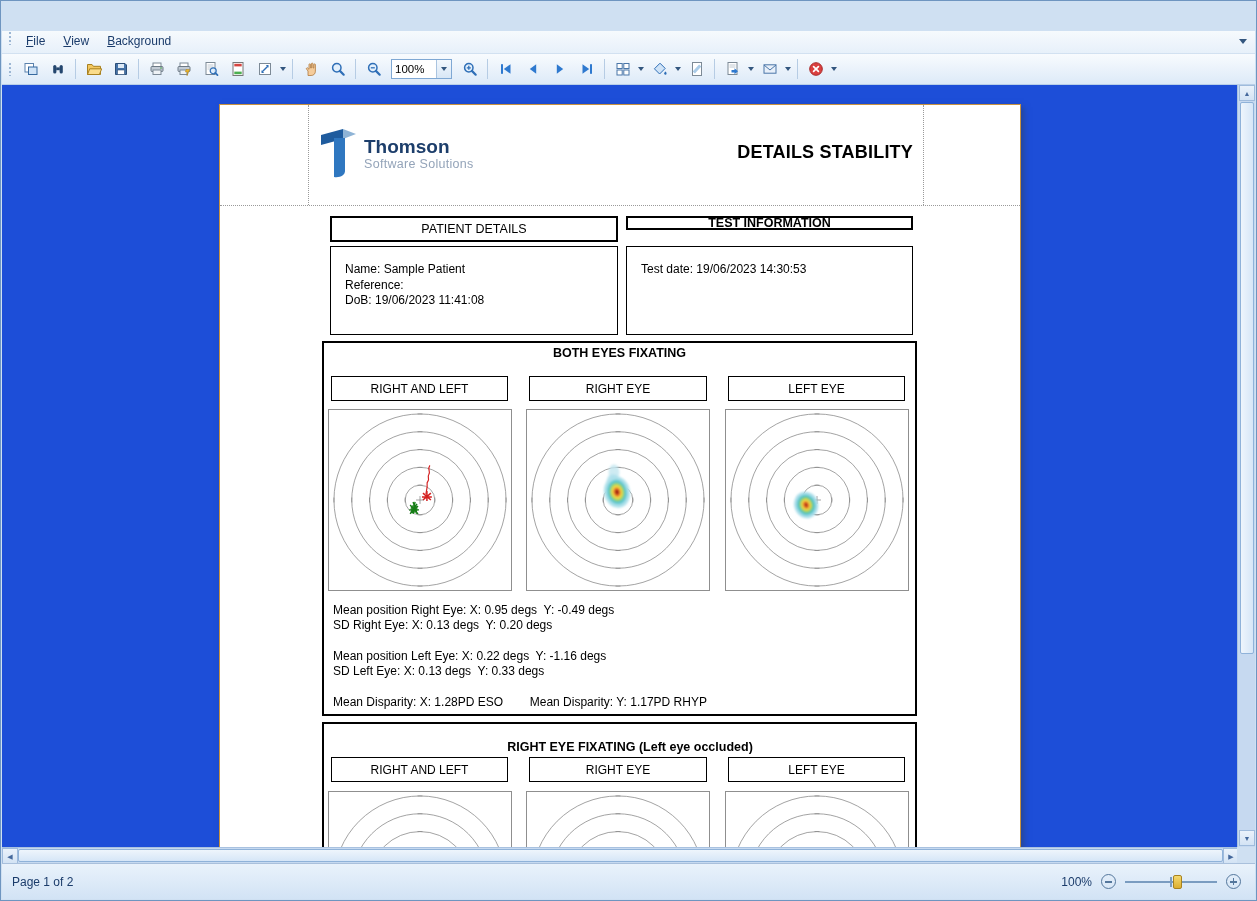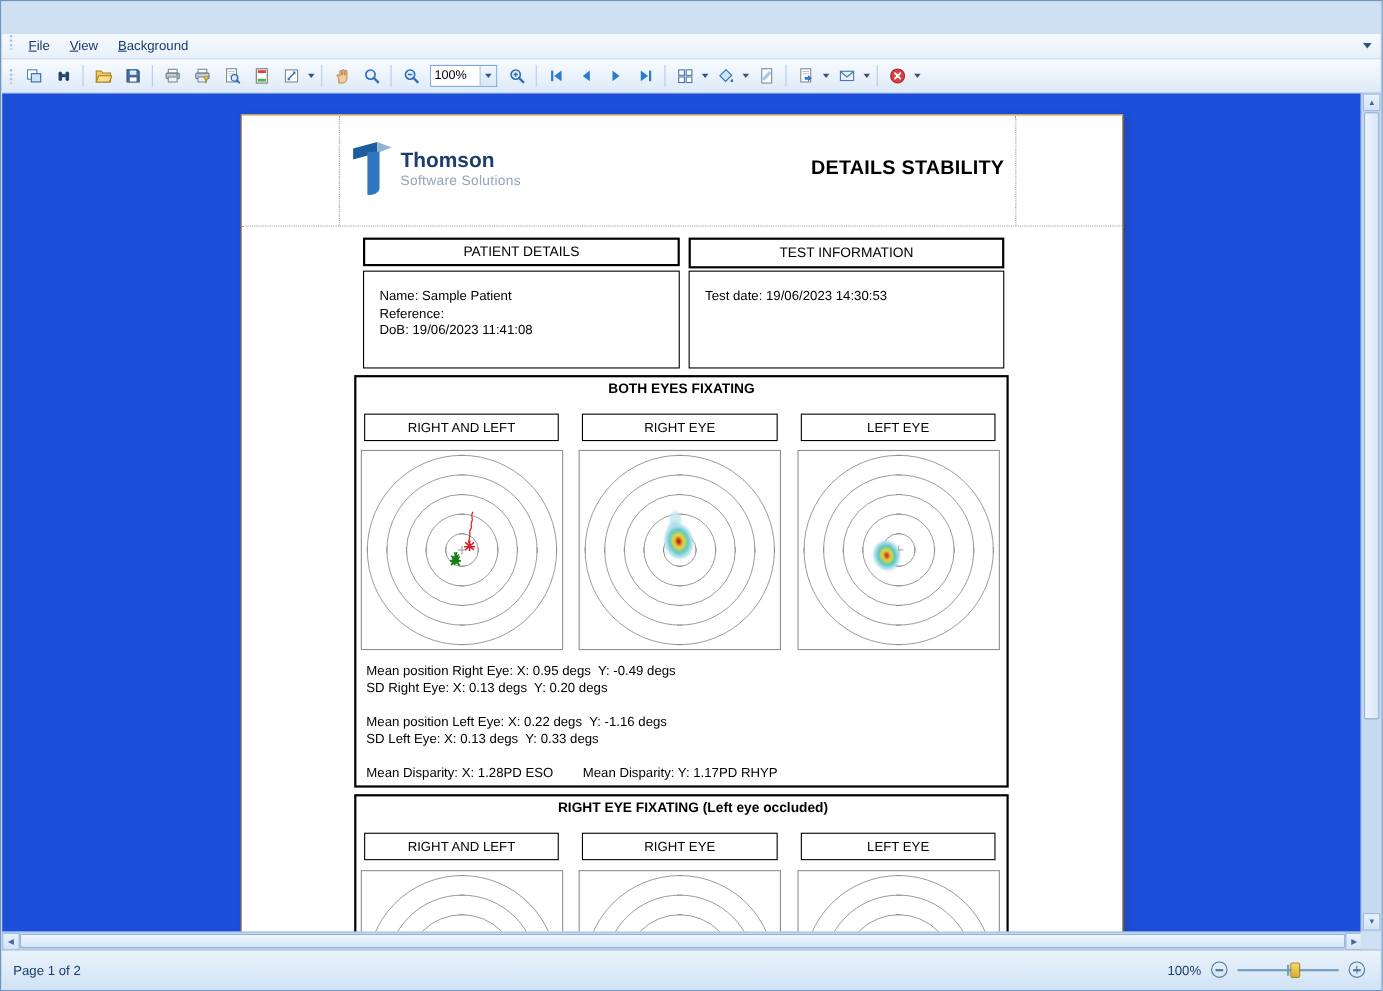--- a/index.html
+++ b/index.html
@@ -296,21 +296,21 @@
         </svg>
       </div>
       <div class="abs" style="left:144px;top:32px;">
         <div class="logo-title">Thomson</div>
         <div class="logo-sub">Software Solutions</div>
       </div>
 
       <div class="abs report-title" style="right:107px;top:37px;">DETAILS STABILITY</div>
 
       <div class="abs hdr-box" style="left:110px;top:111px;width:288px;height:26px;">PATIENT DETAILS</div>
-      <div class="abs hdr-box" style="left:406px;top:111px;width:287px;height:28px;">TEST INFORMATION</div>
+      <div class="abs hdr-box" style="left:406px;top:111px;width:287px;height:14px;font-weight:bold;">TEST INFORMATION</div>
 
       <div class="abs body-box" style="left:110px;top:141px;width:288px;height:89px;">
         <div>Name: Sample Patient</div>
         <div>Reference:</div>
         <div>DoB: 19/06/2023 11:41:08</div>
       </div>
       <div class="abs body-box" style="left:406px;top:141px;width:287px;height:89px;">
         <div>Test date: 19/06/2023 14:30:53</div>
       </div>
 
@@ -401,21 +401,21 @@
         </g>
       </svg>
 
       <div class="abs stat" style="left:113px;top:486px;">Mean position Right Eye: X: 0.95 degs  Y: -0.49 degs</div>
       <div class="abs stat" style="left:113px;top:501px;">SD Right Eye: X: 0.13 degs  Y: 0.20 degs</div>
       <div class="abs stat" style="left:113px;top:532px;">Mean position Left Eye: X: 0.22 degs  Y: -1.16 degs</div>
       <div class="abs stat" style="left:113px;top:547px;">SD Left Eye: X: 0.13 degs  Y: 0.33 degs</div>
       <div class="abs stat" style="left:113px;top:578px;">Mean Disparity: X: 1.28PD ESO        Mean Disparity: Y: 1.17PD RHYP</div>
 
       <div class="abs section-box" style="left:102px;top:617px;width:595px;height:460px;">
-        <div class="section-title" style="margin-top:3px;padding-left:21px;">RIGHT EYE FIXATING (Left eye occluded)</div>
+        <div class="section-title" style="margin-top:16px;padding-left:21px;">RIGHT EYE FIXATING (Left eye occluded)</div>
       </div>
       <div class="abs panel-hdr" style="left:111px;top:652px;width:177px;height:25px;">RIGHT AND LEFT</div>
       <div class="abs panel-hdr" style="left:309px;top:652px;width:178px;height:25px;">RIGHT EYE</div>
       <div class="abs panel-hdr" style="left:508px;top:652px;width:177px;height:25px;">LEFT EYE</div>
 
       <svg class="abs plot" style="left:108px;top:686px;" width="184" height="182" viewBox="0 0 184 182">
         <g fill="none" stroke="#8a8a8a" stroke-width="0.8">
           <circle cx="92" cy="91" r="15"></circle>
             <circle cx="92" cy="91" r="33"></circle>
             <circle cx="92" cy="91" r="51"></circle>

